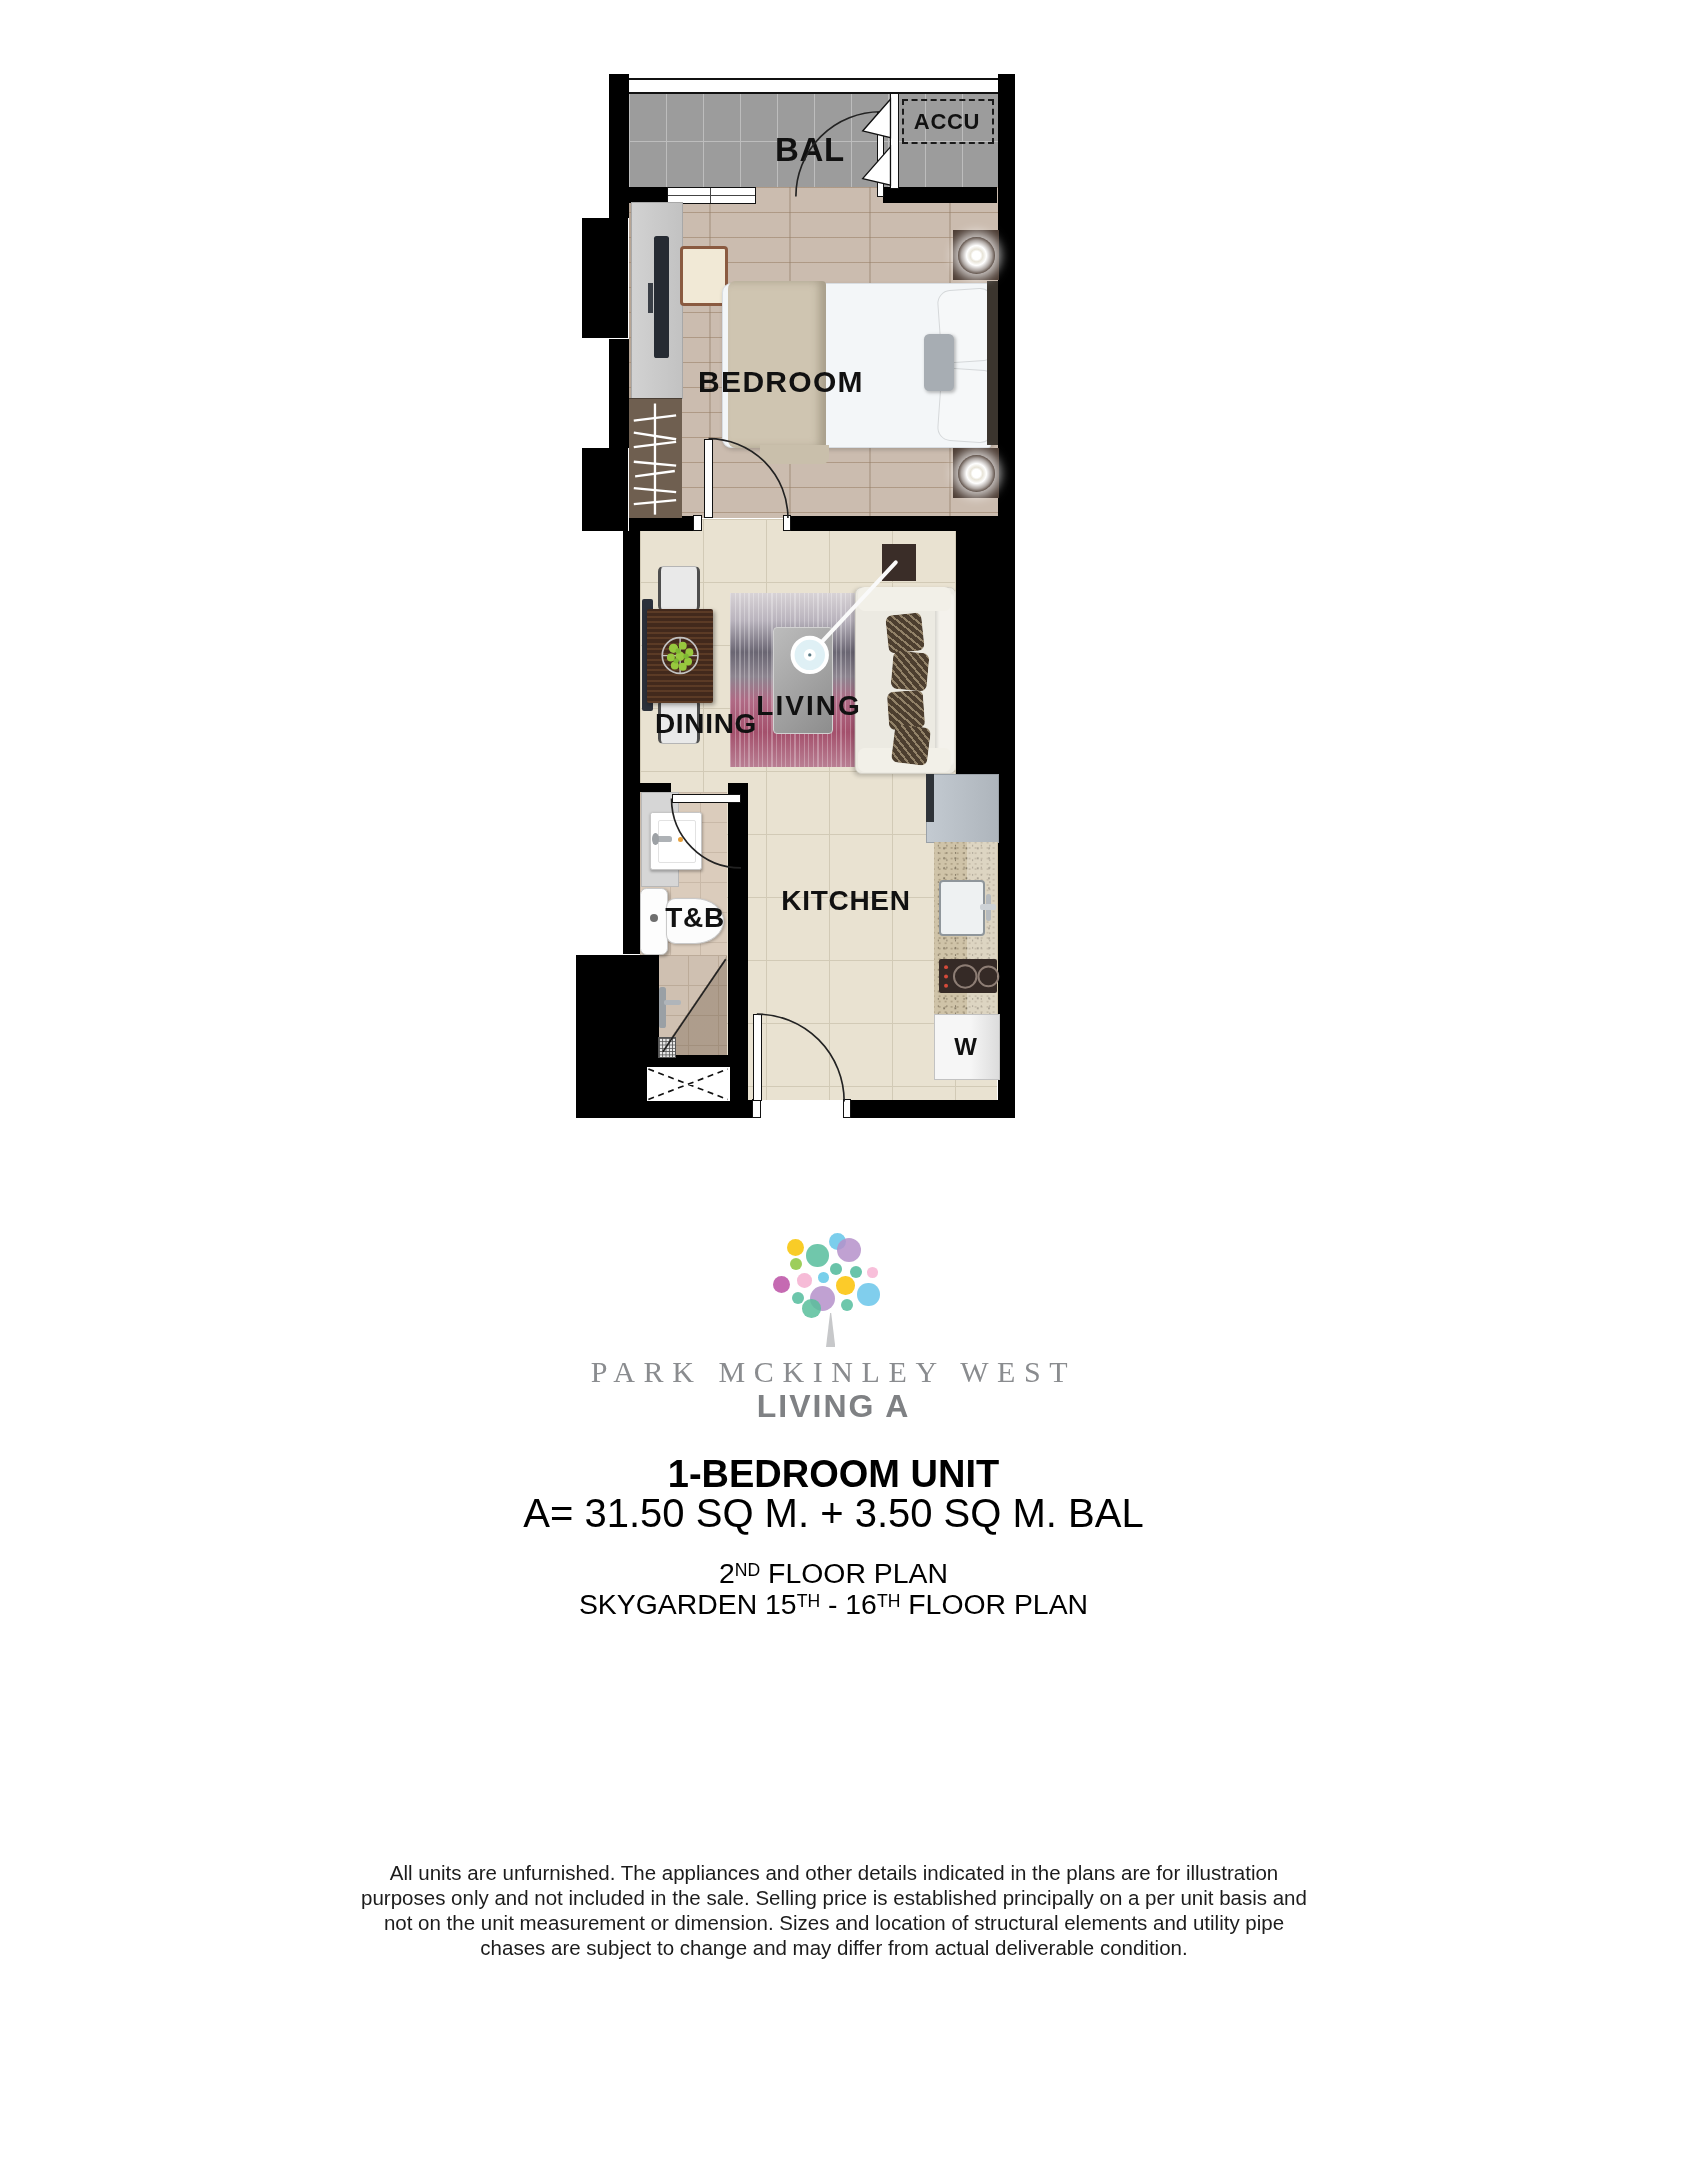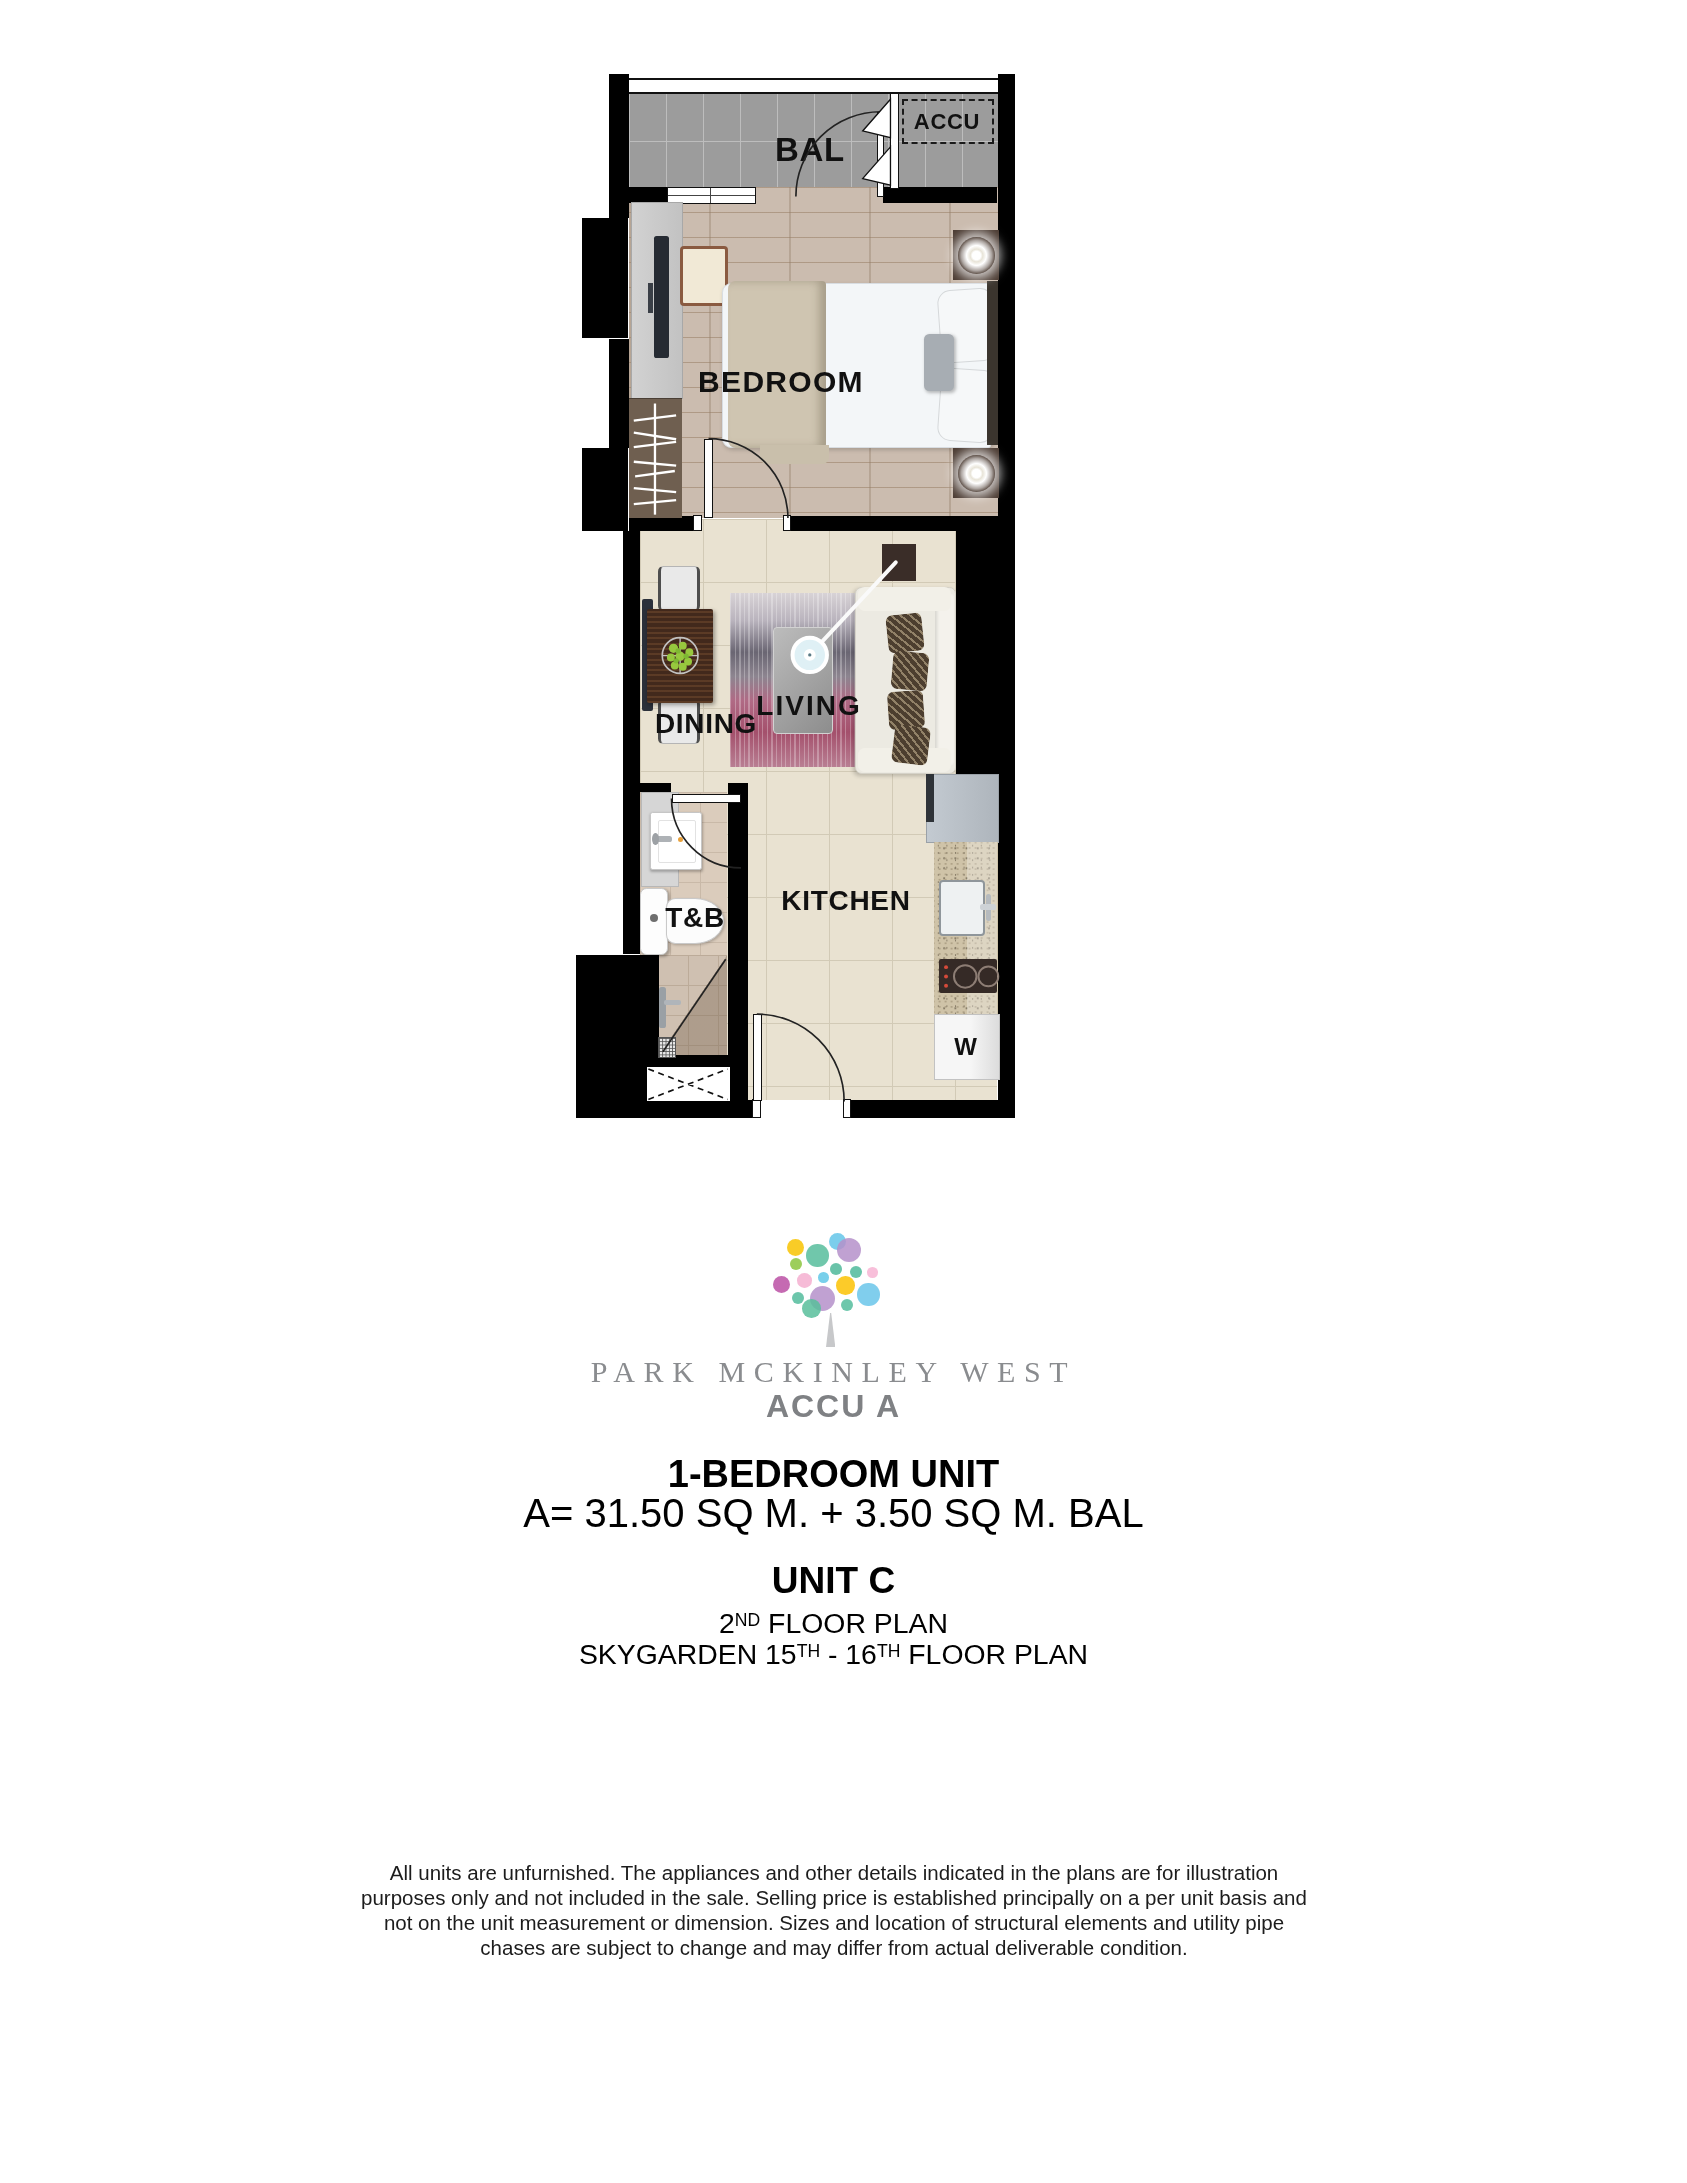--- a/index.html
+++ b/index.html
@@ -243,29 +243,28 @@
         <div class="dot" style="left: 11.2px; top: 52px; height: 17px; width: 17px; background: rgb(187, 80, 164);"></div>
         <div class="dot" style="left: 74px; top: 52px; height: 18.5px; width: 18.5px; background: rgb(252, 194, 3);"></div>
         <div class="dot" style="left: 95px; top: 59px; height: 22.5px; width: 22.5px; background: rgb(106, 198, 234);"></div>
         <div class="dot" style="left: 30px; top: 68px; height: 12px; width: 12px; background: rgb(82, 188, 156);"></div>
         <div class="dot" style="left: 48px; top: 62px; height: 25px; width: 25px; background: rgb(181, 144, 202);"></div>
         <div class="dot" style="left: 40px; top: 75px; height: 18.5px; width: 18.5px; background: rgb(88, 190, 155);"></div>
         <div class="dot" style="left: 79px; top: 75px; height: 12px; width: 12px; background: rgb(85, 189, 157);"></div>
       </div>
     <div class="abs" id="logo-trunk" style="left: 826px; top: 1313px; width: 9.3px; height: 34px; clip-path: polygon(44% 0px, 56% 0px, 100% 100%, 0px 100%); background: rgb(199, 200, 202);"></div>
     <div class="txt-c" style="top:1355px;font-family:'Liberation Serif',serif;font-size:30px;letter-spacing:8.6px;color:#8a8c8f;">PARK MCKINLEY WEST</div>
-    <div class="txt-c" style="top:1388px;font-size:32px;font-weight:bold;letter-spacing:2px;color:#7f8184;">ACCU A</div>
+    <div class="txt-c" style="top:1388px;font-size:32px;font-weight:bold;letter-spacing:2px;color:#7f8184;">LIVING A</div>
   </div>
 
   <div>
     <div class="txt-c" style="top:1453px;font-size:38px;font-weight:bold;">1-BEDROOM UNIT</div>
     <div class="txt-c" style="top:1491px;font-size:40px;">A= 31.50 SQ M. + 3.50 SQ M. BAL</div>
 
     <div class="txt-c" style="top:1560px;">
-      <div style="font-size:37px;font-weight:bold;margin-bottom:8px;">UNIT C</div>
       <div>
           <div class="fp-line"><span>2</span><span class="sup">ND</span><span> FLOOR PLAN</span></div>
           <div class="fp-line"><span>SKYGARDEN 15</span><span class="sup">TH</span><span> - 16</span><span class="sup">TH</span><span> FLOOR PLAN</span></div>
         </div>
     </div>
 
     <div class="txt-c" style="top:1711px;">
     </div>
 
     <div class="txt-c disc" style="top:1860px;left:361px;width:946px;">All units are unfurnished. The appliances and other details indicated in the plans are for illustration purposes only and not included in the sale. Selling price is established principally on a per unit basis and not on the unit measurement or dimension. Sizes and location of structural elements and utility pipe chases are subject to change and may differ from actual deliverable condition.</div>

